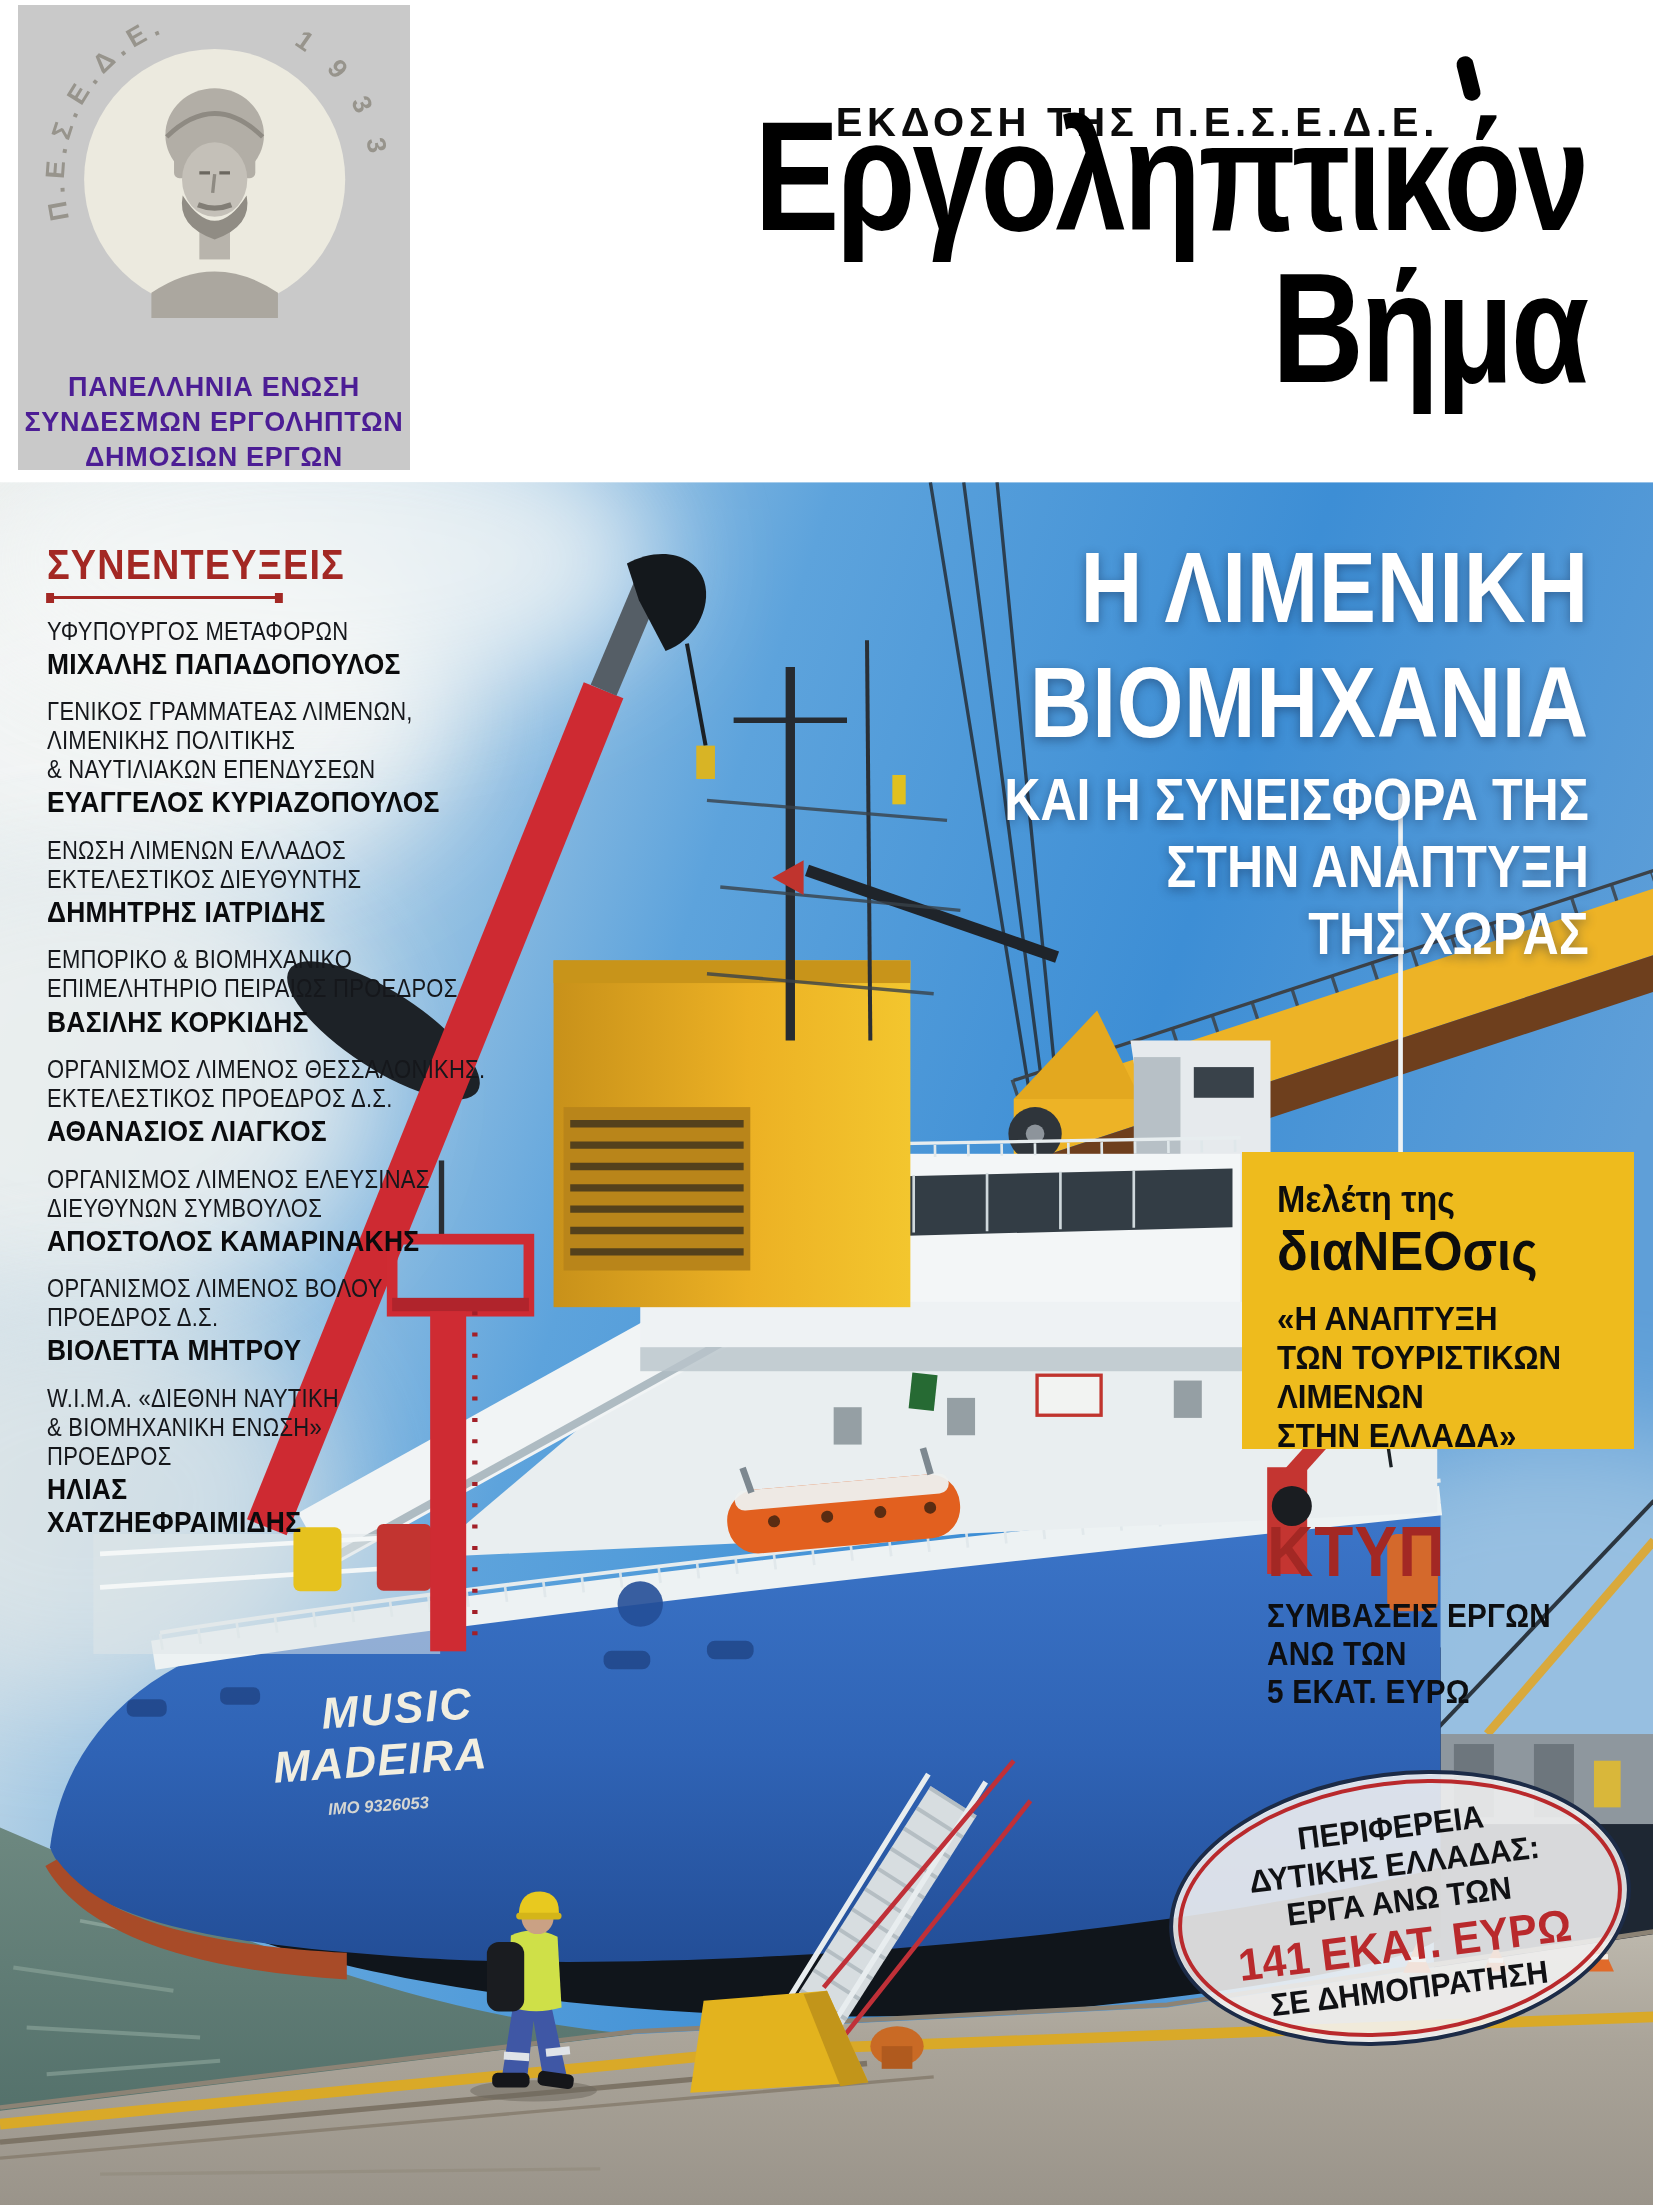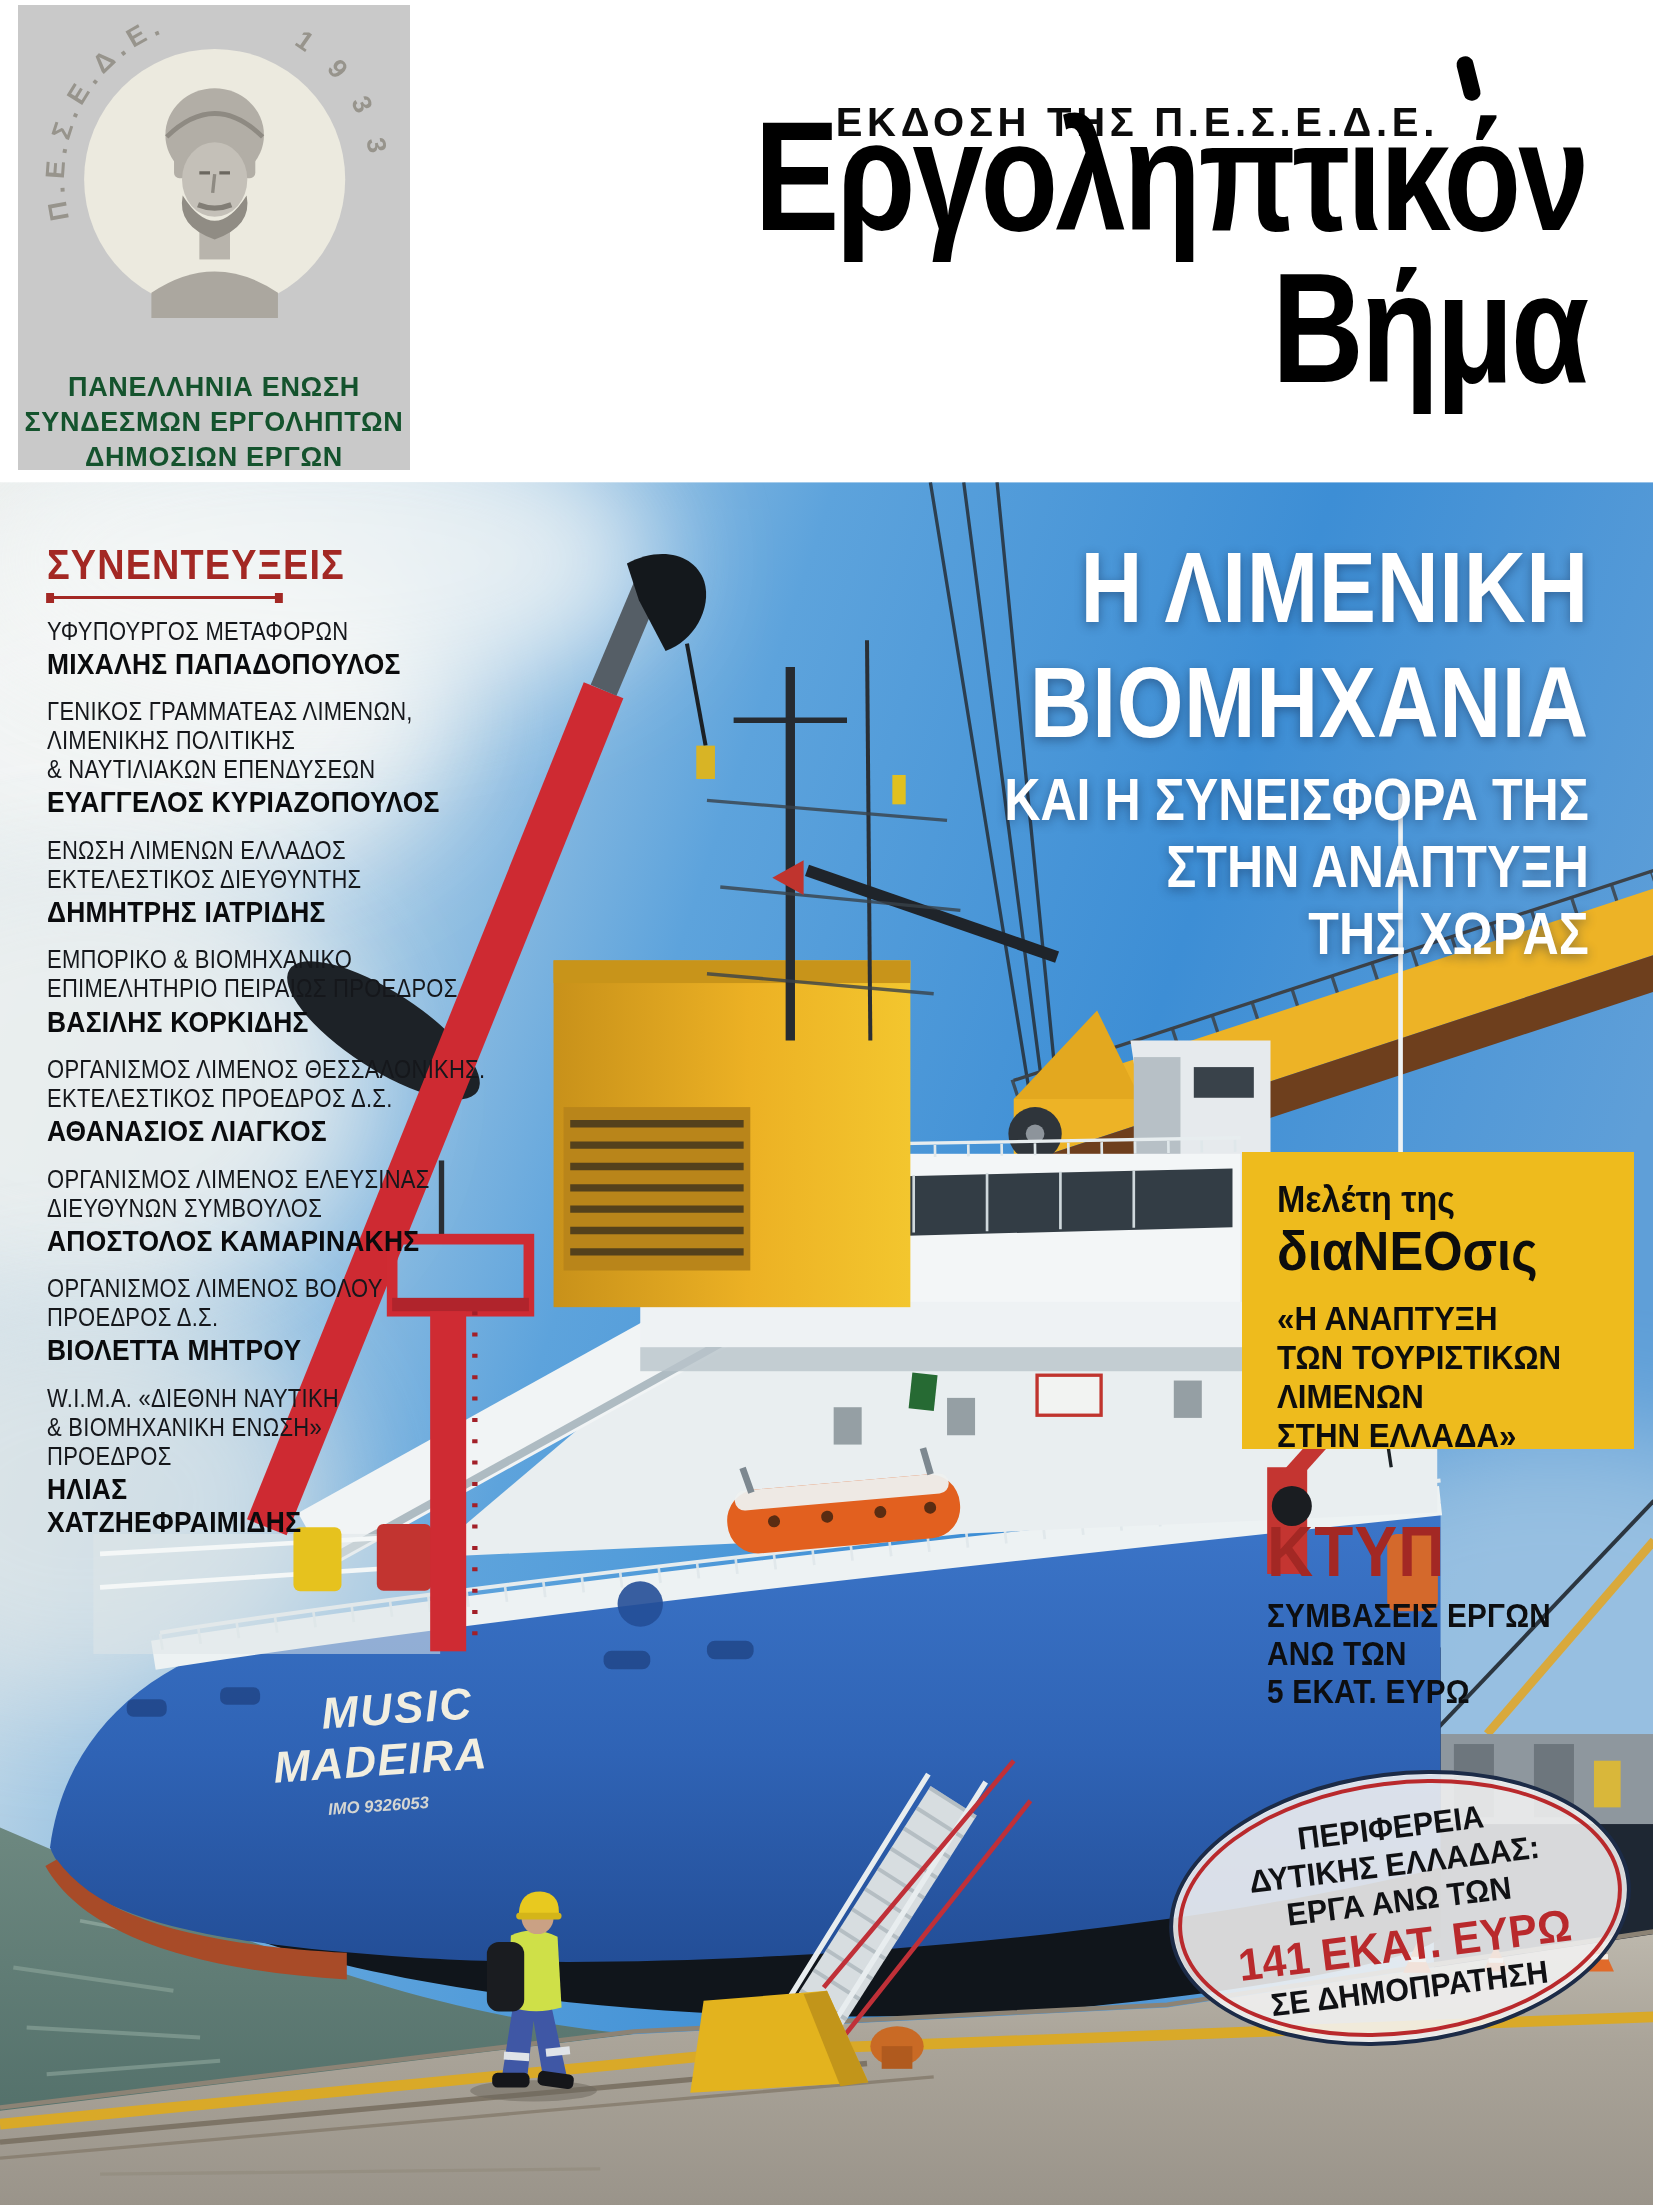--- a/index.html
+++ b/index.html
@@ -7,21 +7,21 @@
         font-family:"Liberation Sans",sans-serif;-webkit-font-smoothing:antialiased;}
   .page *{box-sizing:border-box;}
   .ws{white-space:pre-line;}
 
   
   .scene{position:absolute;inset:0;z-index:1;pointer-events:none;}
 
   
   .logo-box{position:absolute;left:18px;top:5.3px;width:392px;height:465px;background:#c9c9c9;z-index:5;}
   .org-name{position:absolute;left:0;top:365px;width:392px;text-align:center;
-            font-size:27px;line-height:35px;font-weight:600;color:#14532d;letter-spacing:0.7px;}
+            font-size:27px;line-height:35px;font-weight:600;color:#4c1d95;letter-spacing:0.7px;}
 
   
   .kicker{position:absolute;right:215px;top:100px;font-size:40px;font-weight:700;
           letter-spacing:4.7px;color:#0c0c0c;z-index:5;}
   .tonos-mark{position:absolute;right:177px;top:56px;width:17.3px;height:45px;background:#000;
               border-radius:8px;transform:rotate(-14deg);z-index:5;}
   .mast-title{position:absolute;right:67px;top:93px;text-align:right;color:#000;z-index:5;
               transform:scaleX(.82);transform-origin:top right;letter-spacing:-3.3px;font-weight:700;}
   .mast-title .t1{font-size:155px;line-height:168px;}
   .mast-title .t2{font-size:155px;line-height:168px;margin-top:-16px;}

